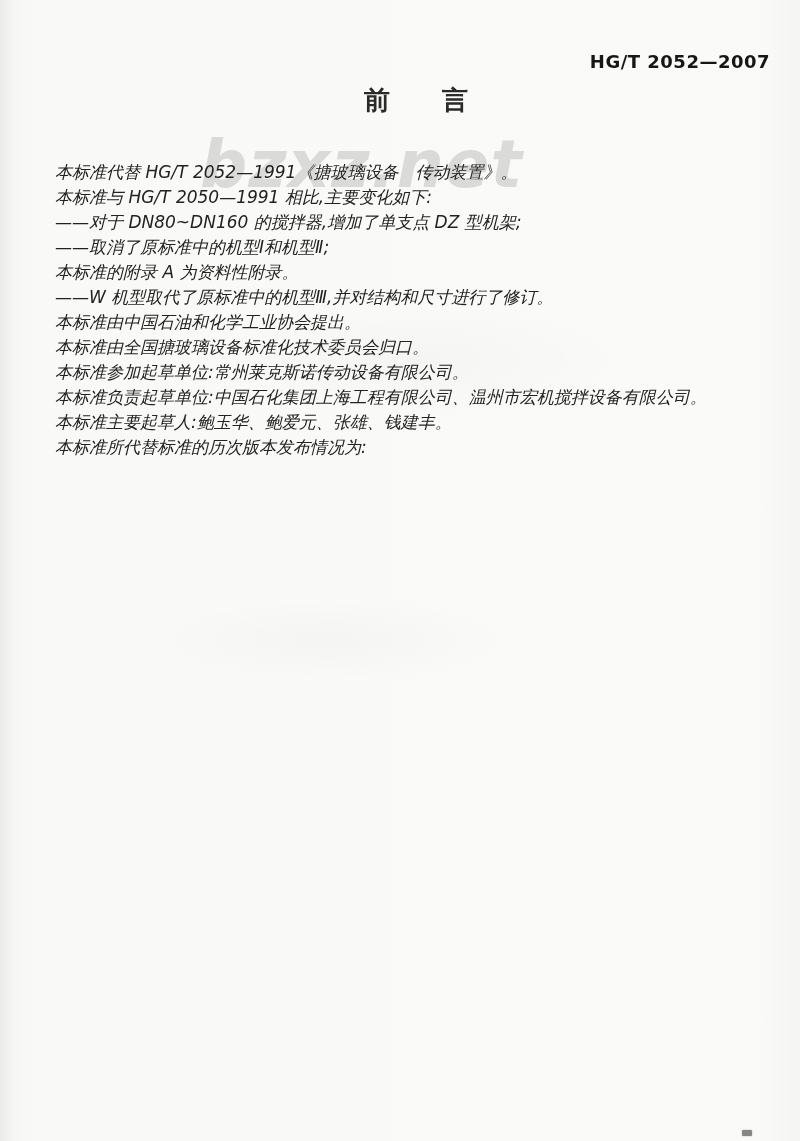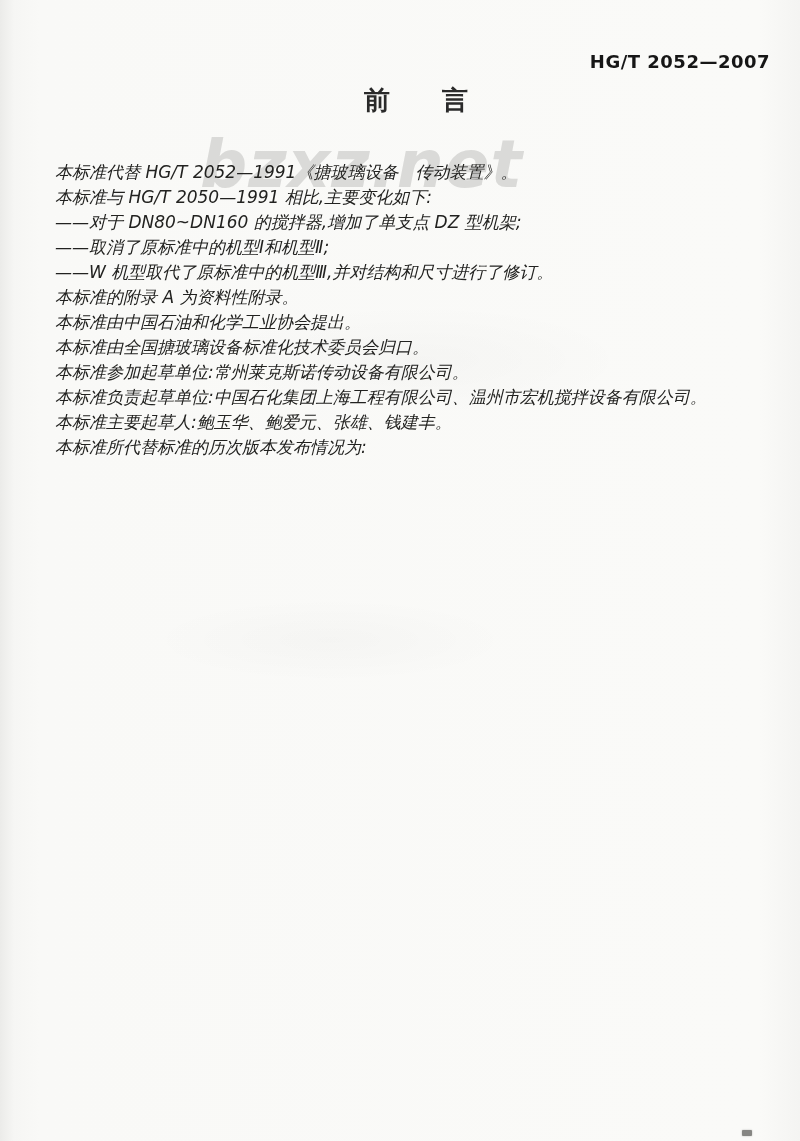--- a/index.html
+++ b/index.html
@@ -69,22 +69,22 @@
 
   <div class="title">前　　言</div>
 
   <div class="watermark">bzxz.net</div>
 
   <div class="body-text">
     <div class="line">本标准代替 HG/T 2052—1991《搪玻璃设备　传动装置》。</div>
     <div class="line">本标准与 HG/T 2050—1991 相比,主要变化如下:</div>
     <div class="line">——对于 DN80~DN160 的搅拌器,增加了单支点 DZ 型机架;</div>
     <div class="line">——取消了原标准中的机型Ⅰ和机型Ⅱ;</div>
+    <div class="line">本标准的附录 A 为资料性附录。</div>
     <div class="line">——W 机型取代了原标准中的机型Ⅲ,并对结构和尺寸进行了修订。</div>
-    <div class="line">本标准的附录 A 为资料性附录。</div>
     <div class="line">本标准由中国石油和化学工业协会提出。</div>
     <div class="line">本标准由全国搪玻璃设备标准化技术委员会归口。</div>
     <div class="line">本标准参加起草单位:常州莱克斯诺传动设备有限公司。</div>
     <div class="line">本标准负责起草单位:中国石化集团上海工程有限公司、温州市宏机搅拌设备有限公司。</div>
     <div class="line">本标准主要起草人:鲍玉华、鲍爱元、张雄、钱建丰。</div>
     <div class="line">本标准所代替标准的历次版本发布情况为:</div>
   </div>
 
   <div class="scan-speck"></div>
 

